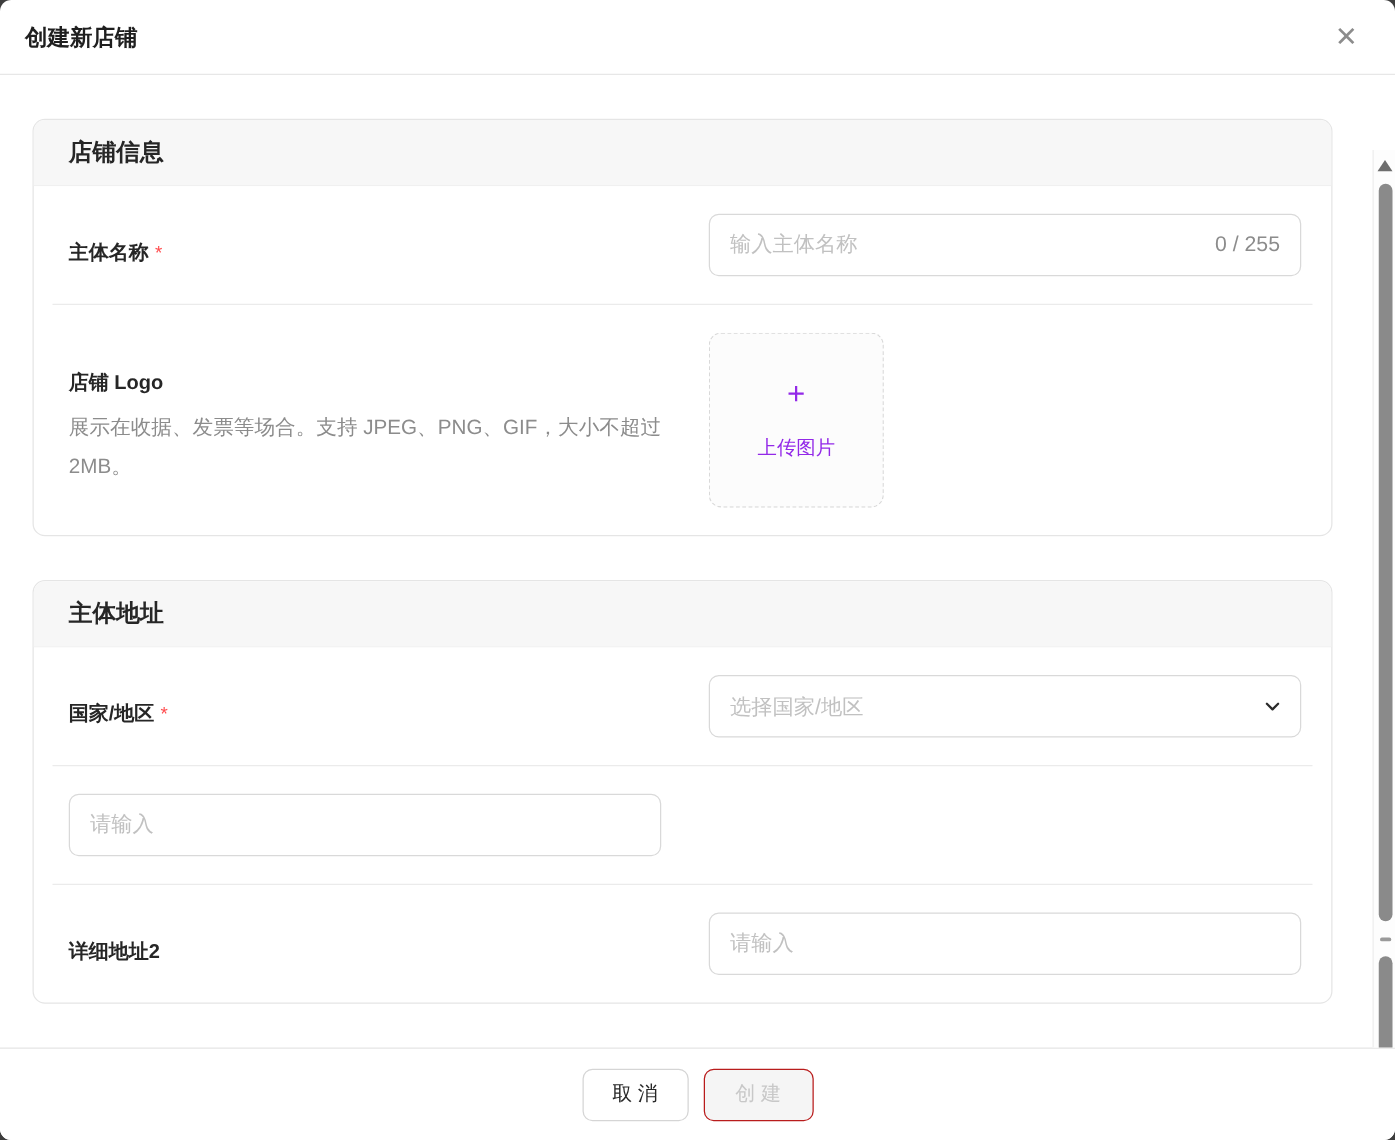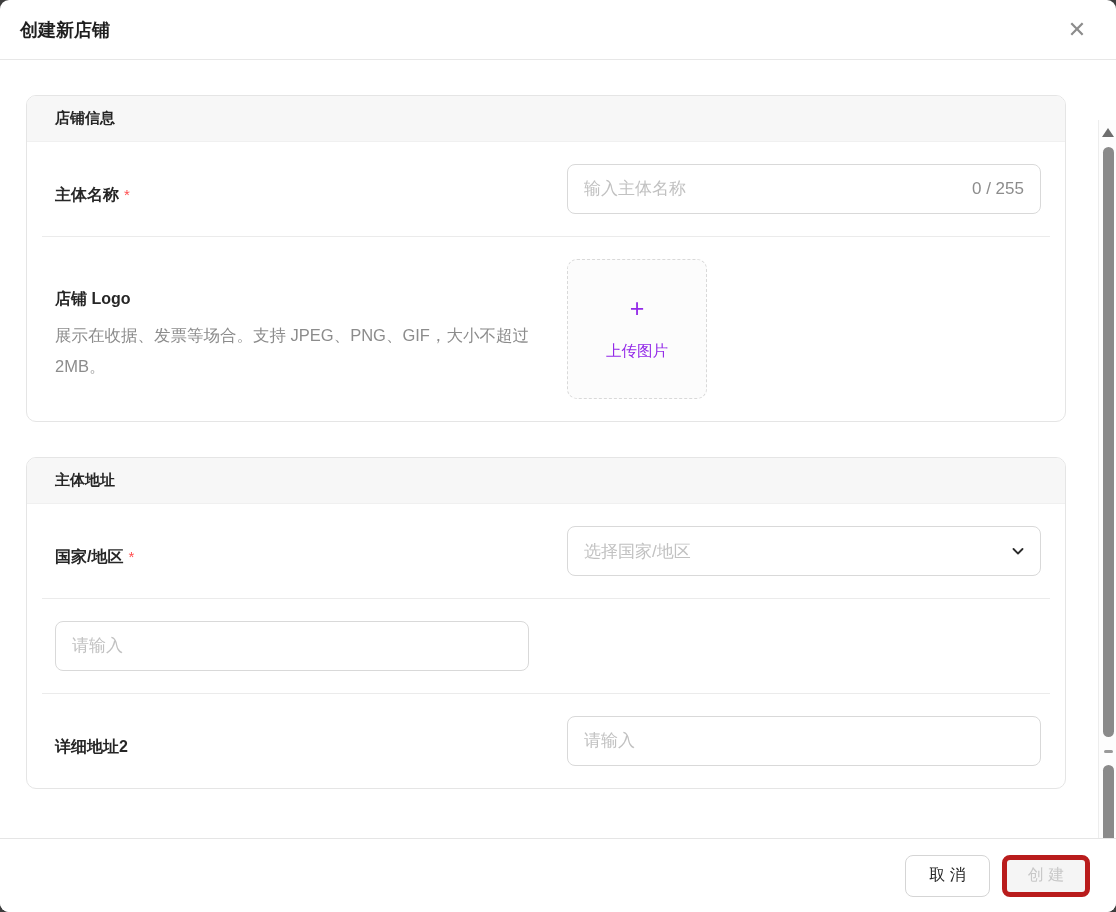--- a/index.html
+++ b/index.html
@@ -45,21 +45,21 @@
     border:1px solid #e5e5e5;
     border-radius:10px;
     background:#fff;
   }
   .card + .card { margin-top:35px; }
   .card-header {
     background:#f7f7f7;
     border-bottom:1px solid #f0f0f0;
     border-radius:9px 9px 0 0;
     padding:13px 28px;
-    font-size:15px; font-weight:700; color:#262626;
+    font-size:19px; font-weight:700; color:#262626;
   }
   .row {
     display:flex; align-items:center;
     padding:22px 28px;
   }
   .label-col { width:512px; flex:0 0 512px; padding-top:13px; }
   .field-label { font-size:16px; font-weight:700; color:#262626; }
   .required-mark { color:var(--required,#ff4d4f); font-size:15px; margin-left:5px; font-weight:400; }
   .field-desc {
     margin-top:10px; width:485px;
@@ -99,37 +99,37 @@
     display:flex; flex-direction:column; align-items:center; justify-content:center;
     gap:20px; cursor:pointer;
   }
   .upload-plus { color:var(--accent,#9329e8); font-size:25px; line-height:1; font-weight:400; }
   .upload-text { color:var(--accent,#9329e8); font-size:15.5px; }
 
   
   .dlg-footer {
     flex:0 0 74px;
     border-top:1px solid #e5e5e5;
-    display:flex; align-items:center; justify-content:flex-end;
+    display:flex; align-items:center; justify-content:center;
     gap:12px; padding:0 26px;
     background:#fff;
   }
   .btn {
     height:42px; border-radius:8px;
     font-size:16px; font-family:inherit;
     display:flex; align-items:center; justify-content:center;
     cursor:pointer;
   }
   .btn-cancel {
     width:85px; background:#fff;
     border:1px solid #d5d5d5; color:#262626;
   }
   .btn-create {
     width:88px; background:#f5f5f5;
-    border:5px solid #b91c1c; color:#c8c8c8;
+    border:1px solid #b91c1c; color:#c8c8c8;
     cursor:not-allowed;
   }
 
   
   .scrollbar {
     position:absolute; top:60px; right:0;
     width:18px; height:778px;
     background:#fdfdfd;
     border-left:1px solid #ededed;
   }

